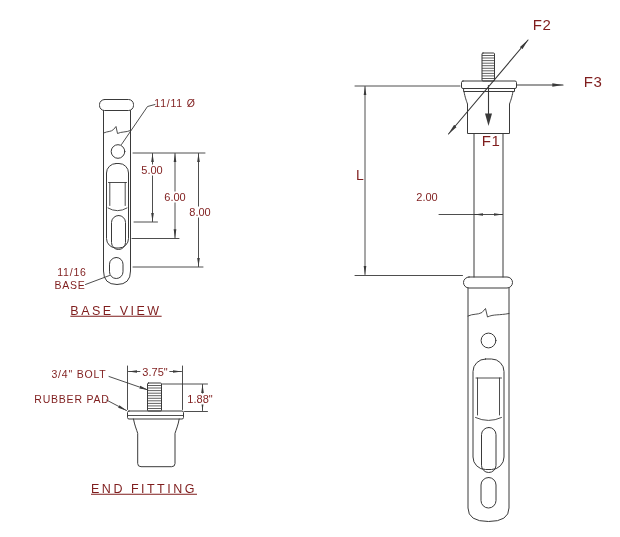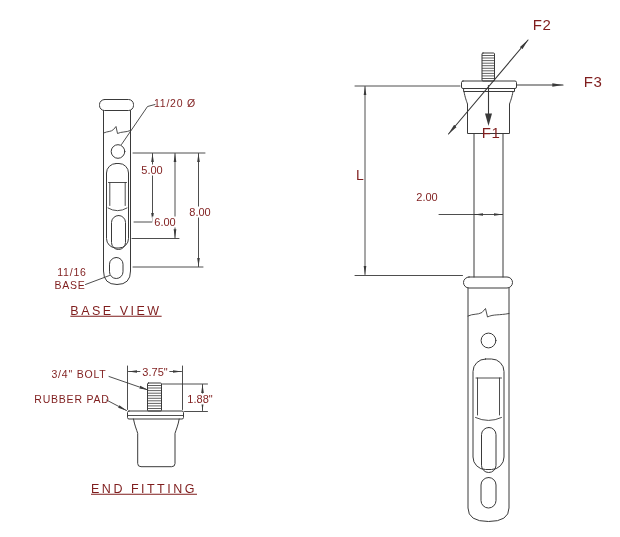--- a/index.html
+++ b/index.html
@@ -96,33 +96,33 @@
     <g stroke-width="0.9">
       <line x1="365" y1="86.5" x2="365" y2="274.5" marker-start="url(#ah)" marker-end="url(#ah)"></line>
       <path d="M355,86 L460,86"></path>
       <path d="M355,275.5 L462.5,275.5"></path>
       <path d="M439,214.5 L502.5,214.5"></path>
       <line x1="482" y1="214.5" x2="474.5" y2="214.5" marker-end="url(#ah)"></line>
       <line x1="495" y1="214.5" x2="502.5" y2="214.5" marker-end="url(#ah)"></line>
     </g>
   </svg>
 
-  <span class="lbl small" style="left:175px;top:103px;">11/20 Ø</span>
+  <span class="lbl small" style="left:175px;top:103px;">11/11 Ø</span>
   <span class="lbl bg" style="left:152px;top:170px;">5.00</span>
-  <span class="lbl bg" style="left:165px;top:197px;margin-top:25px;">6.00</span>
+  <span class="lbl bg" style="left:175px;top:197px;">6.00</span>
   <span class="lbl bg" style="left:200px;top:212px;">8.00</span>
   <span class="lbl small" style="left:72px;top:272px;">11/16</span>
   <span class="lbl small" style="left:70px;top:285px;">BASE</span>
   <span class="lbl title" style="left:116px;top:311px;">BASE VIEW</span>
 
   <span class="lbl small" style="left:79px;top:374px;">3/4" BOLT</span>
   <span class="lbl small" style="left:72px;top:399px;">RUBBER PAD</span>
   <span class="lbl bg" style="left:155px;top:372px;">3.75"</span>
   <span class="lbl bg" style="left:200px;top:399px;">1.88"</span>
   <span class="lbl title" style="left:144px;top:489px;text-align:center;">END FITTING</span>
 
   <span class="lbl force" style="left:542px;top:24px;">F2</span>
   <span class="lbl force" style="left:581px;top:81px;margin-left:12px;">F3</span>
-  <span class="lbl force" style="left:491px;top:132px;">F1</span>
+  <span class="lbl force" style="left:491px;top:140px;">F1</span>
   <span class="lbl ldim" style="left:360px;top:175px;">L</span>
   <span class="lbl bg" style="left:427px;top:197px;">2.00</span>
 
 </div>
 
 </body></html>

